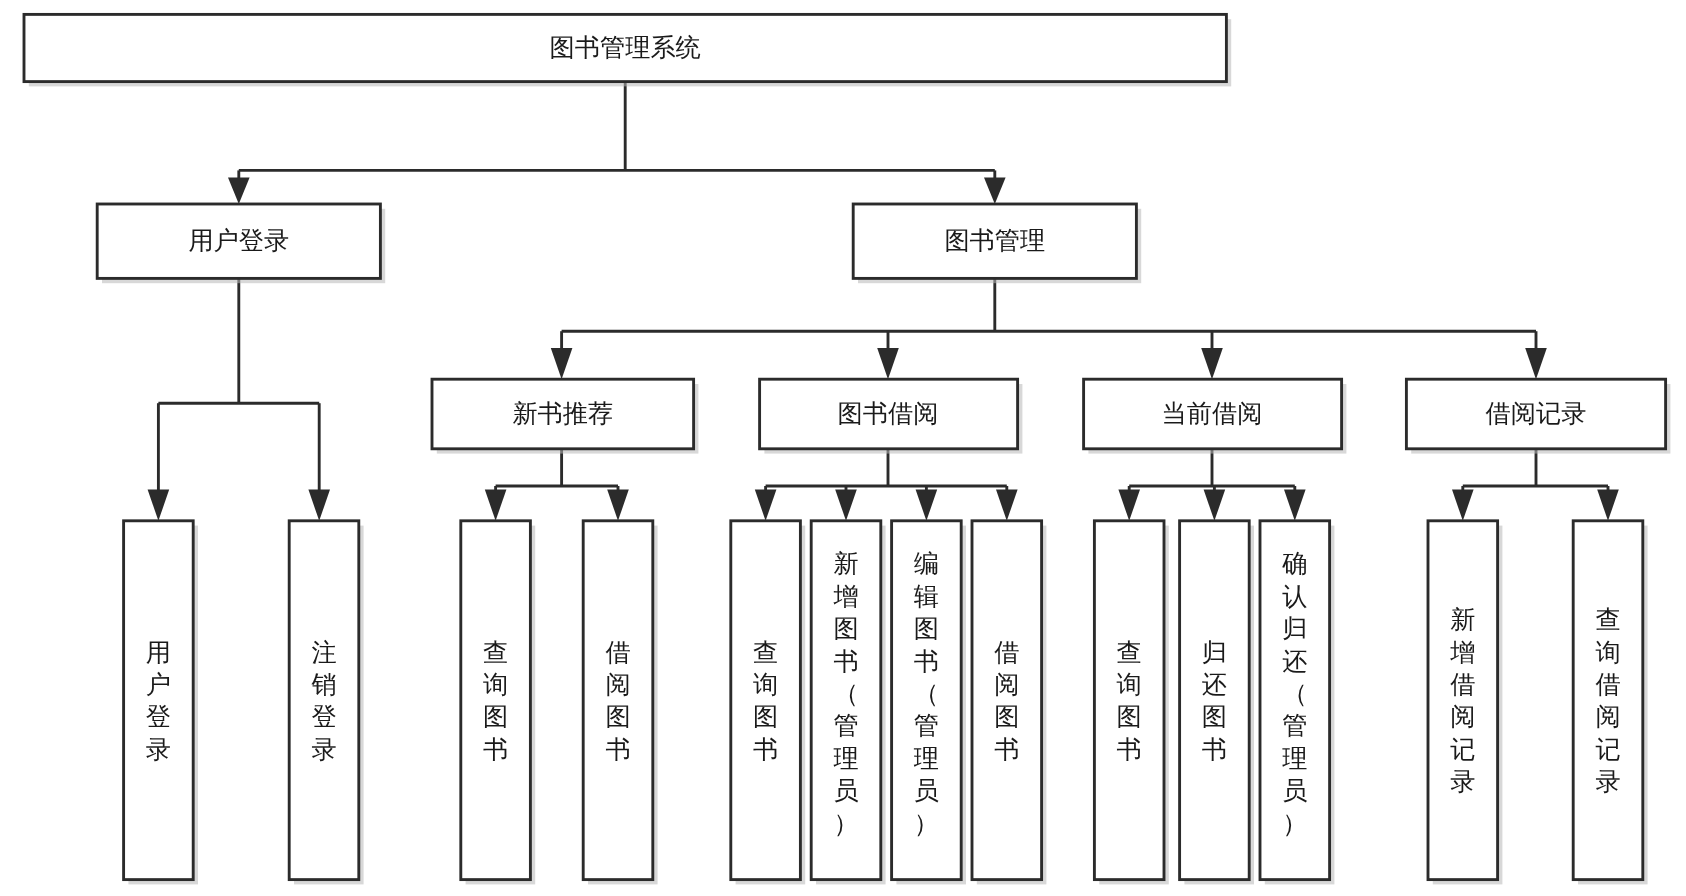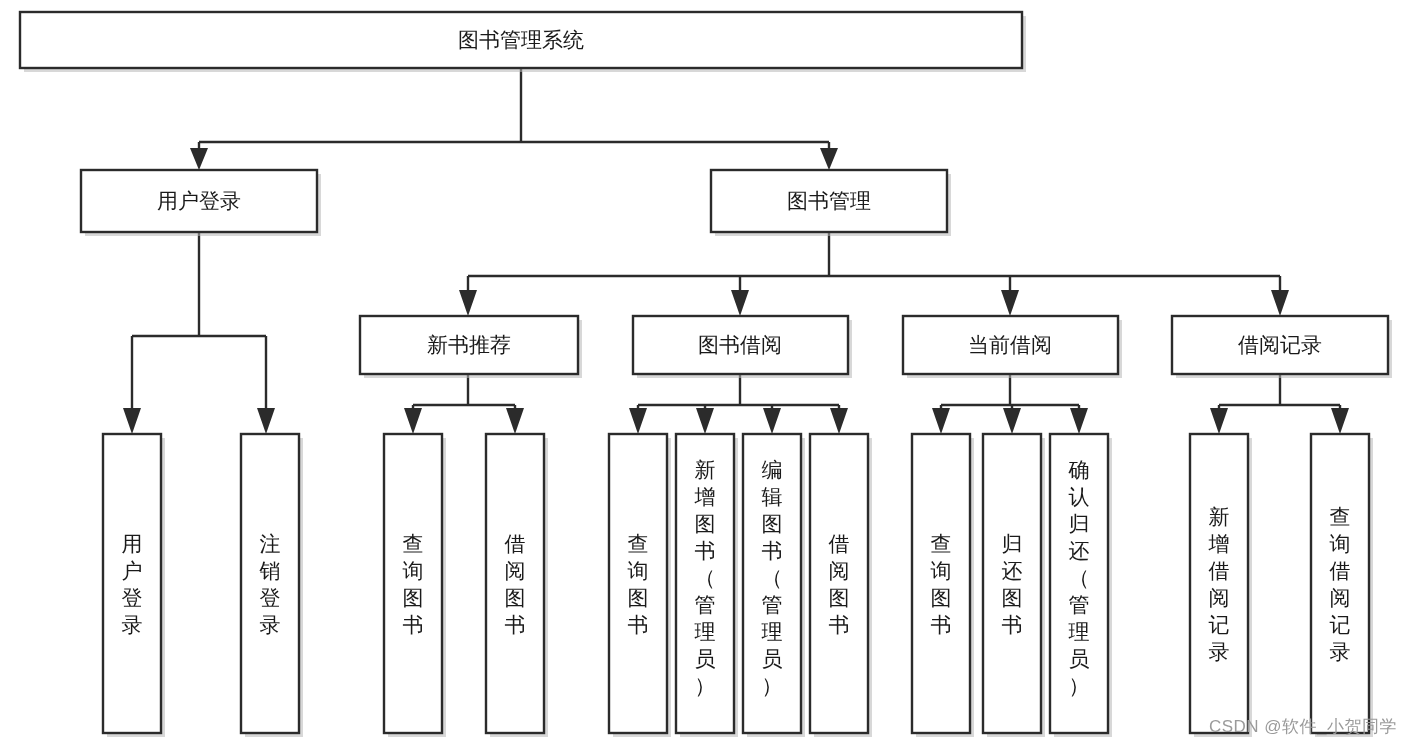--- a/index.html
+++ b/index.html
@@ -250,14 +250,13 @@
           <text class="node-label-v" x="1219" y="523.56"><tspan x="1219">新</tspan><tspan x="1219" dy="27">增</tspan><tspan x="1219" dy="27">借</tspan><tspan x="1219" dy="27">阅</tspan><tspan x="1219" dy="27">记</tspan><tspan x="1219" dy="27">录</tspan></text>
         </g>
         <g>
           <rect class="node-shadow" x="1315" y="438" width="58" height="299"></rect>
           <rect class="node-box" x="1311" y="434" width="58" height="299"></rect>
           <text class="node-label-v" x="1340" y="523.56"><tspan x="1340">查</tspan><tspan x="1340" dy="27">询</tspan><tspan x="1340" dy="27">借</tspan><tspan x="1340" dy="27">阅</tspan><tspan x="1340" dy="27">记</tspan><tspan x="1340" dy="27">录</tspan></text>
         </g>
       </g>
   </svg>
 
-  <div class="watermark">CSDN @软件_小贺同学</div>
 </div>
 
 </body></html>

